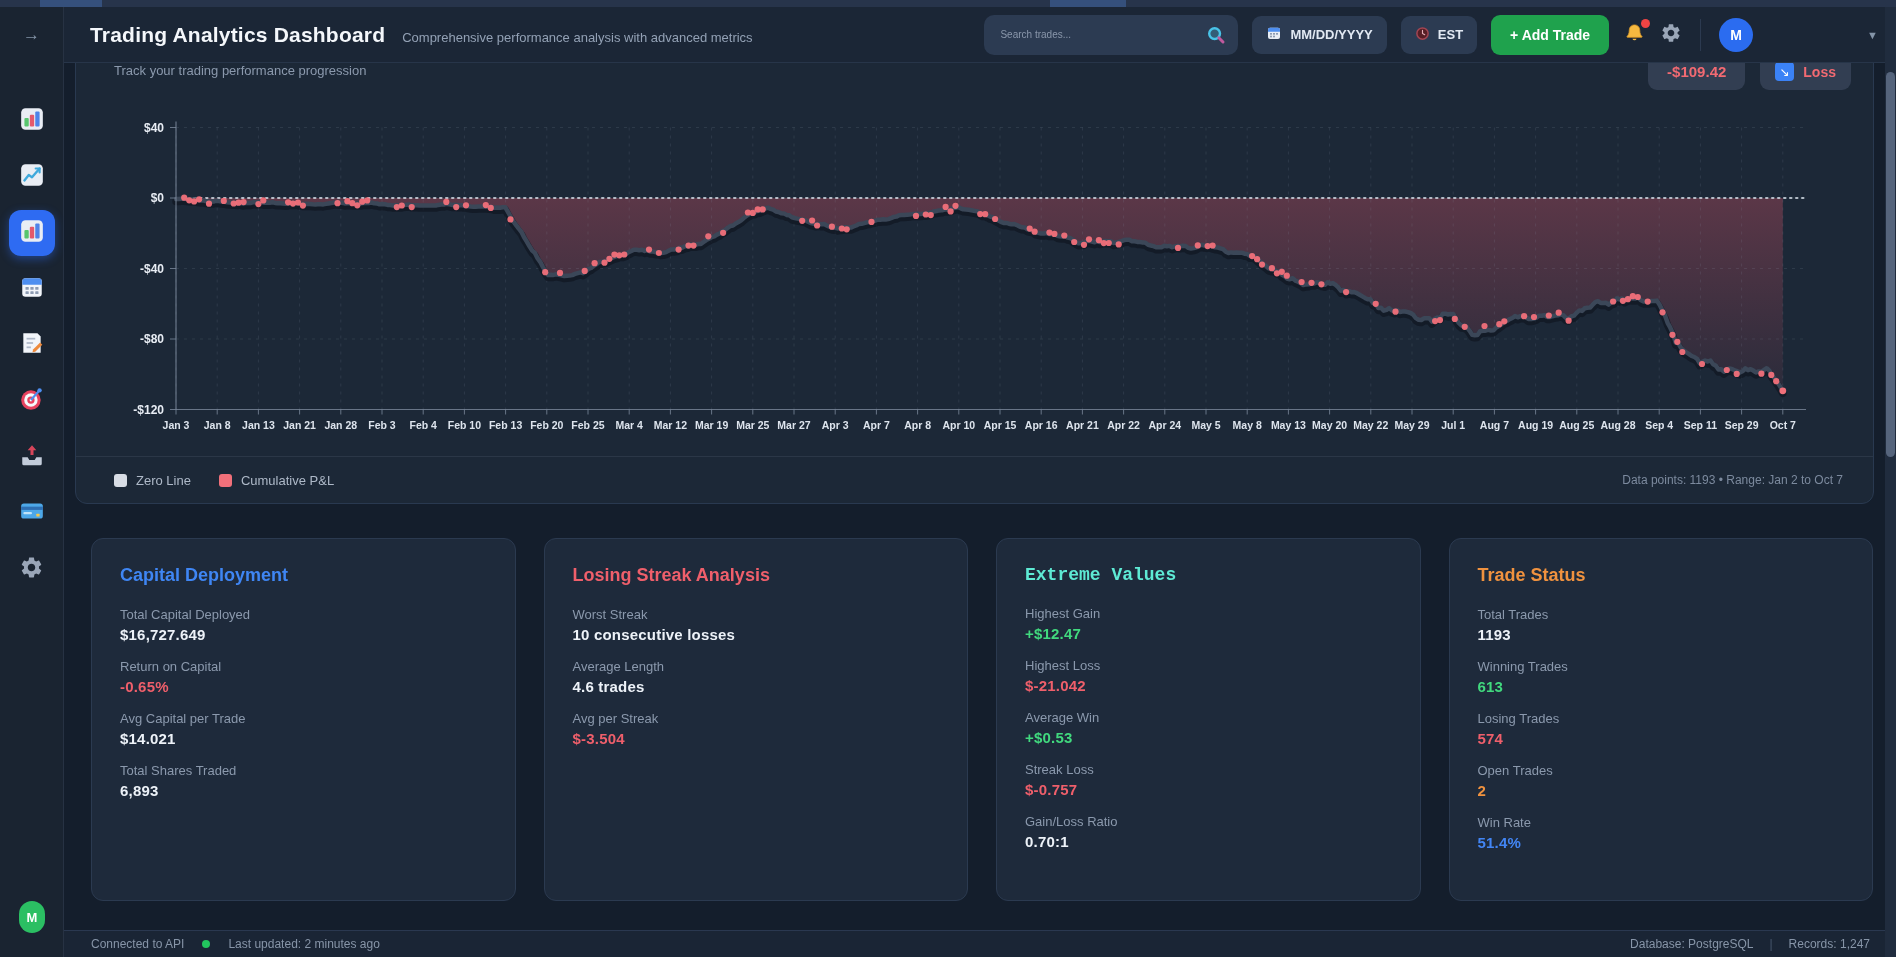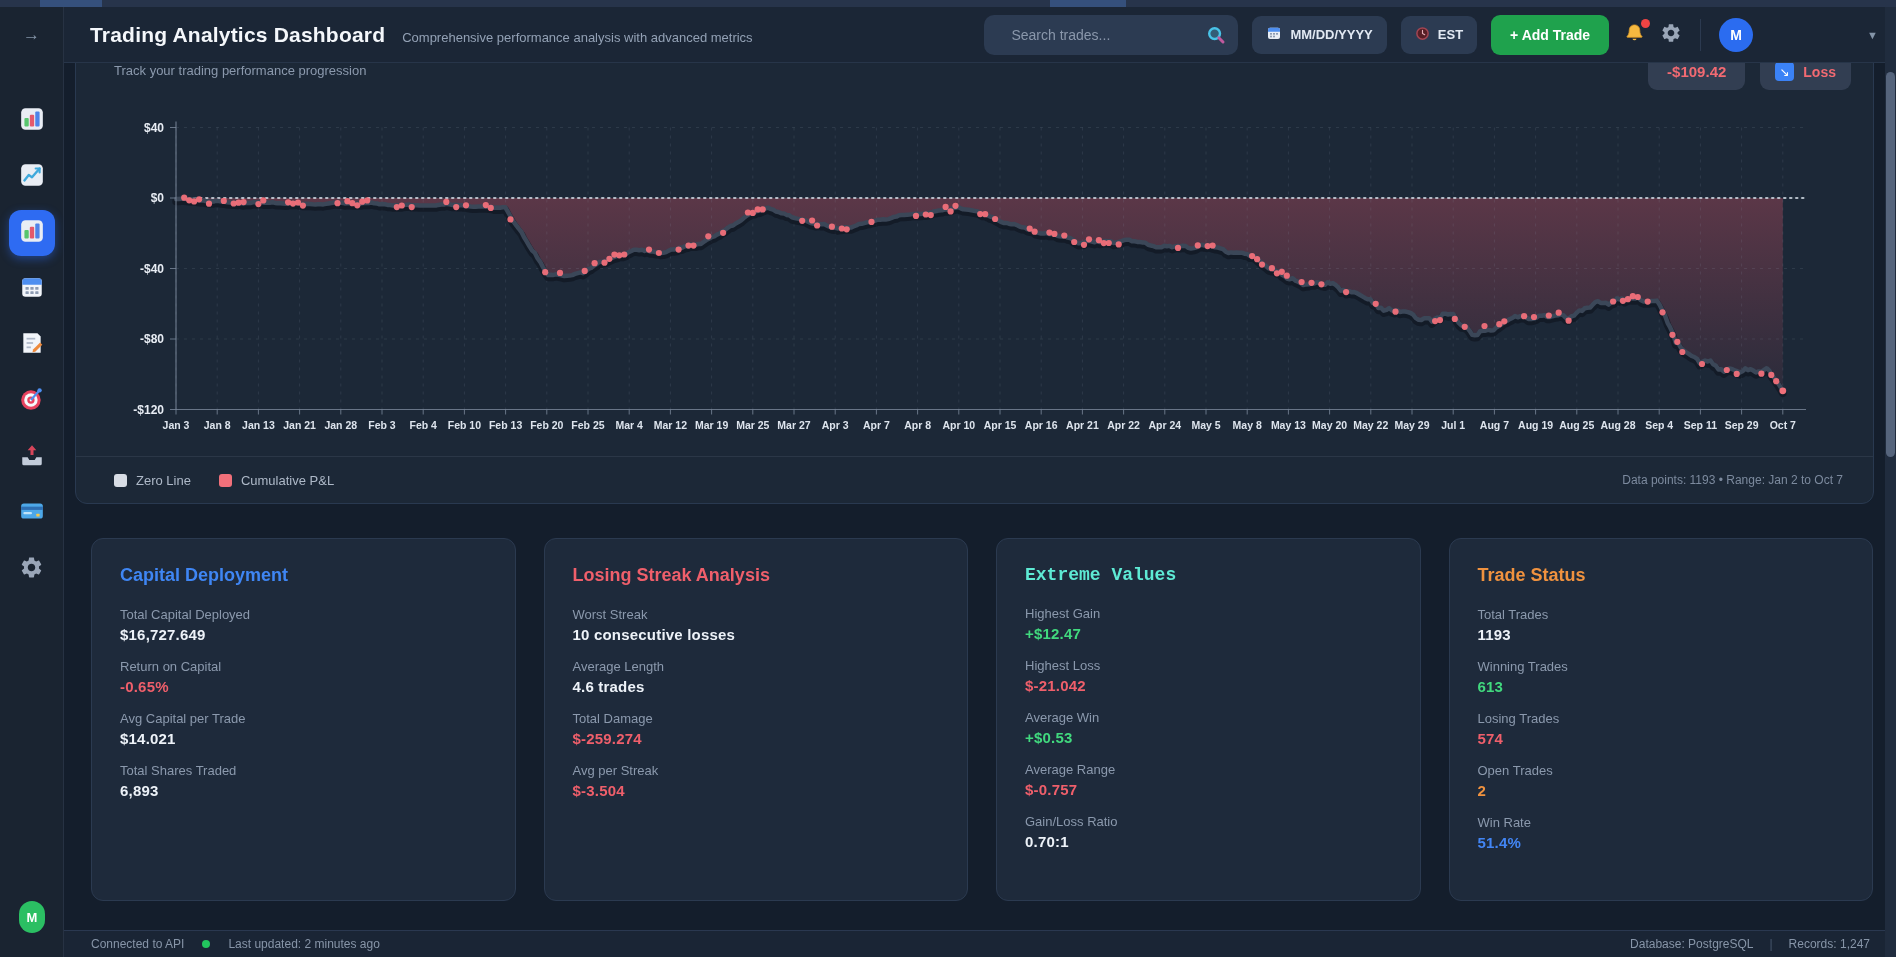--- a/index.html
+++ b/index.html
@@ -22,21 +22,21 @@
     background:#1b2636; border-bottom:1px solid #273549; z-index:20;
     display:flex; align-items:center; padding-left:26px;
   }
   .title-block { display:flex; align-items:baseline; gap:17px; }
   .app-title { font-size:21px; font-weight:bold; color:#f4f7fb; letter-spacing:.2px;text-align:right; }
   .app-subtitle { font-size:13px; color:#93a1b5; }
   .header-right { display:flex; align-items:center; gap:14px; margin-left:auto; padding-right:18px; }
   .search-wrap { position:relative; }
   .search-input {
     width:254px; height:40px; border:none; border-radius:10px; outline:none;
-    background:#2c3b52; color:#dfe7f2; font-size:14px; padding:0 42px 0 27px;
+    background:#2c3b52; color:#dfe7f2; font-size:10px; padding:0 42px 0 16px;
     font-family:inherit;
   }
   .search-input::placeholder { color:#8a97ab; }
   .search-icon { position:absolute; right:12px; top:10px; }
   .hbtn {
     height:38px; background:#2c3b52; border:none; border-radius:9px; color:#e2e9f3;
     font-size:13px; font-weight:600; display:flex; align-items:center; gap:8px;
     padding:0 14px; cursor:pointer; font-family:inherit;
   }
   .add-trade {
@@ -578,44 +578,40 @@
       <div class="card-title" style="color: rgb(239, 95, 107);">Losing Streak Analysis</div>
       <div class="metric">
         <div class="metric-label">Worst Streak</div>
         <div class="metric-value" style="color: rgb(237, 242, 248);">10 consecutive losses</div>
       </div>
       <div class="metric">
         <div class="metric-label">Average Length</div>
         <div class="metric-value" style="color: rgb(237, 242, 248);">4.6 trades</div>
       </div>
       <div class="metric">
-        <div class="metric-label">Total Damage</div>
-        <div class="metric-value" style="color: rgb(239, 95, 107);">$-259.274</div>
-      </div>
-      <div class="metric">
         <div class="metric-label">Avg per Streak</div>
         <div class="metric-value" style="color: rgb(239, 95, 107);">$-3.504</div>
       </div>
     </div>
     <div class="card">
       <div class="card-title" style="color: #5eead4; font-family: Liberation Mono, monospace;">Extreme Values</div>
       <div class="metric">
         <div class="metric-label">Highest Gain</div>
         <div class="metric-value" style="color: rgb(65, 217, 126);">+$12.47</div>
       </div>
       <div class="metric">
         <div class="metric-label">Highest Loss</div>
         <div class="metric-value" style="color: rgb(239, 95, 107);">$-21.042</div>
       </div>
       <div class="metric">
         <div class="metric-label">Average Win</div>
         <div class="metric-value" style="color: rgb(65, 217, 126);">+$0.53</div>
       </div>
       <div class="metric">
-        <div class="metric-label">Average Range</div>
+        <div class="metric-label">Streak Loss</div>
         <div class="metric-value" style="color: rgb(239, 95, 107);">$-0.757</div>
       </div>
       <div class="metric">
         <div class="metric-label">Gain/Loss Ratio</div>
         <div class="metric-value" style="color: rgb(237, 242, 248);">0.70:1</div>
       </div>
     </div>
     <div class="card">
       <div class="card-title" style="color: rgb(240, 146, 63);">Trade Status</div>
       <div class="metric">

